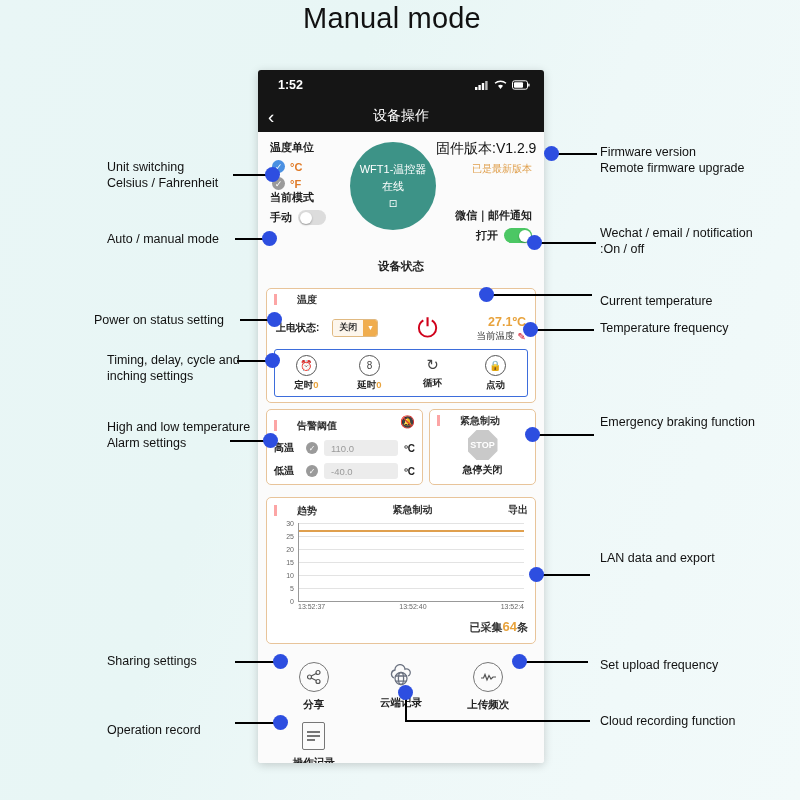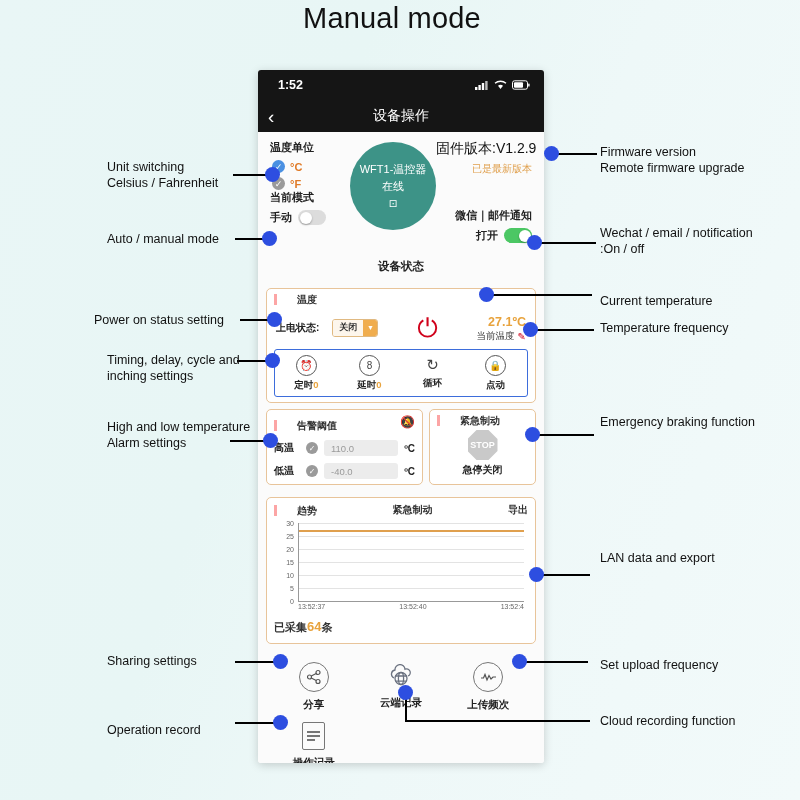--- a/index.html
+++ b/index.html
@@ -118,21 +118,21 @@
   .trend-exp{font-size:10px;color:#333;font-weight:bold;}
   .chart{position:relative;height:90px;margin:6px 2px 2px 2px;}
   .yaxis{position:absolute;left:0;top:0;width:20px;height:78px;}
   .ytick{position:absolute;right:2px;font-size:7px;color:#666;transform:translateY(-50%);}
   .plot{position:absolute;left:22px;right:2px;top:0;height:78px;border-left:1px solid #999;
         border-bottom:1px solid #999;}
   .gline{position:absolute;left:0;right:0;height:1px;background:#e3e3e3;}
   .dataline{position:absolute;left:0;right:0;height:1.5px;background:#e0a04e;}
   .xlabels{position:absolute;left:22px;right:2px;top:80px;display:flex;justify-content:space-between;}
   .xlabels span{font-size:7px;color:#666;}
-  .collected{text-align:left;font-size:11px;color:#333;font-weight:bold;margin:6px 0 3px 0;}
+  .collected{text-align:right;font-size:11px;color:#333;font-weight:bold;margin:6px 0 3px 0;}
   .collected .num{color:#e8a33d;font-size:13px;}
 
   
   .bottom{display:flex;padding:12px 4px 0 4px;}
   .bi{flex:1;display:flex;flex-direction:column;align-items:center;gap:6px;}
   .bi-ico{width:28px;height:28px;border:1.4px solid #777;border-radius:50%;display:flex;
           align-items:center;justify-content:center;color:#555;font-size:13px;}
   .bi-ico.nb{border:none;}
   .bi-lbl{font-size:10.5px;color:#222;font-weight:bold;}
   .bottom2{display:flex;padding:10px 4px 0 4px;}

